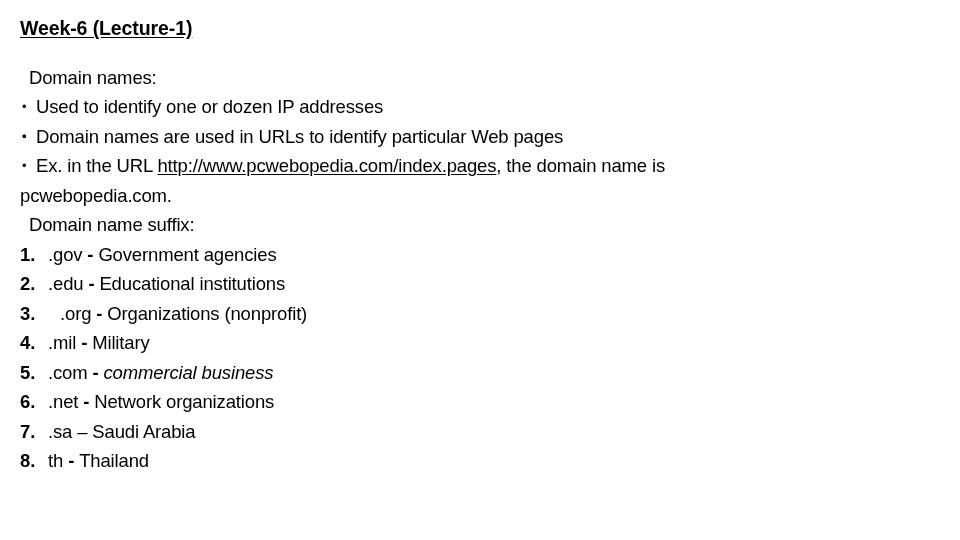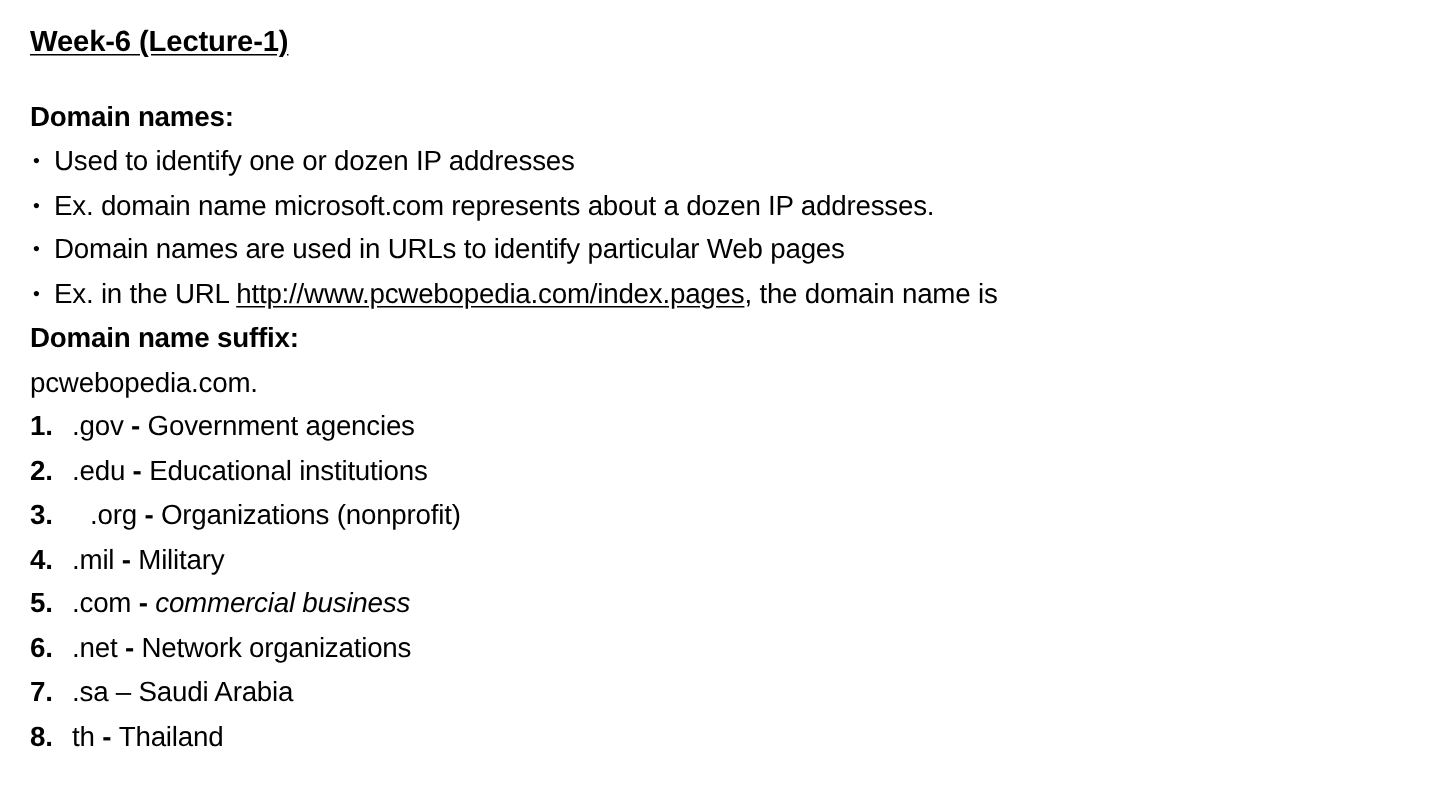--- a/index.html
+++ b/index.html
@@ -49,21 +49,22 @@
   }
 
   
   .line {
     font-size: 18.5px;
     line-height: 29.5px;
     white-space: nowrap;
     letter-spacing: -0.15px;
   }
   .line.bold {
-    font-weight: bold;
+    font-weight: normal;
+    margin-left: 9px;
   }
 
   
   .bullet-row {
     position: relative;
     font-size: 18.5px;
     line-height: 29.5px;
     white-space: nowrap;
     letter-spacing: -0.15px;
     padding-left: 16px;
@@ -125,35 +126,34 @@
 
     <div class="line bold">Domain names:</div>
 
     <div class="bullet-row">
       <span class="bullet-mark" style="left: 2px;">•</span>
       <span>Used to identify one or dozen IP addresses</span>
     </div>
 
     <div class="bullet-row">
       <span class="bullet-mark" style="left: 2px;">•</span>
-      <span>Ex.  domain name microsoft.com represents about a dozen IP addresses.</span>
     </div>
 
     <div class="bullet-row">
       <span class="bullet-mark" style="left: 2px;">•</span>
       <span>Domain names are used in URLs to identify particular Web pages</span>
     </div>
 
     <div class="bullet-row">
       <span class="bullet-mark" style="left: 2px;">•</span><span>Ex. in the URL </span><span class="url">http://www.pcwebopedia.com/index.pages</span><span>, the domain name is</span>
     </div>
 
+    <div class="line">pcwebopedia.com.</div>
+
     <div class="line bold">Domain name suffix:</div>
-
-    <div class="line">pcwebopedia.com.</div>
 
     <div class="num-row">
       <span class="num-mark">1.</span><span class="suffix-token" style="margin-left: 0px;">.gov</span><span class="sep"> - </span><span class="desc" style="margin-left: 0px;">Government agencies</span>
     </div>
 
     <div class="num-row">
       <span class="num-mark">2.</span><span class="suffix-token" style="margin-left: 0px;">.edu</span><span class="sep"> - </span><span class="desc" style="margin-left: 0px;">Educational institutions</span>
     </div>
 
     <div class="num-row">

